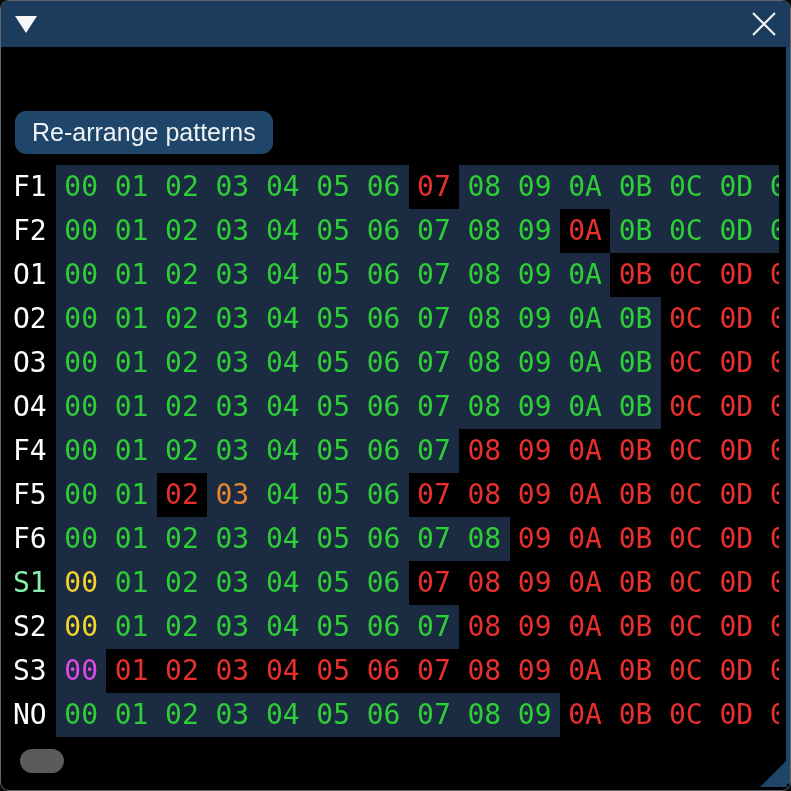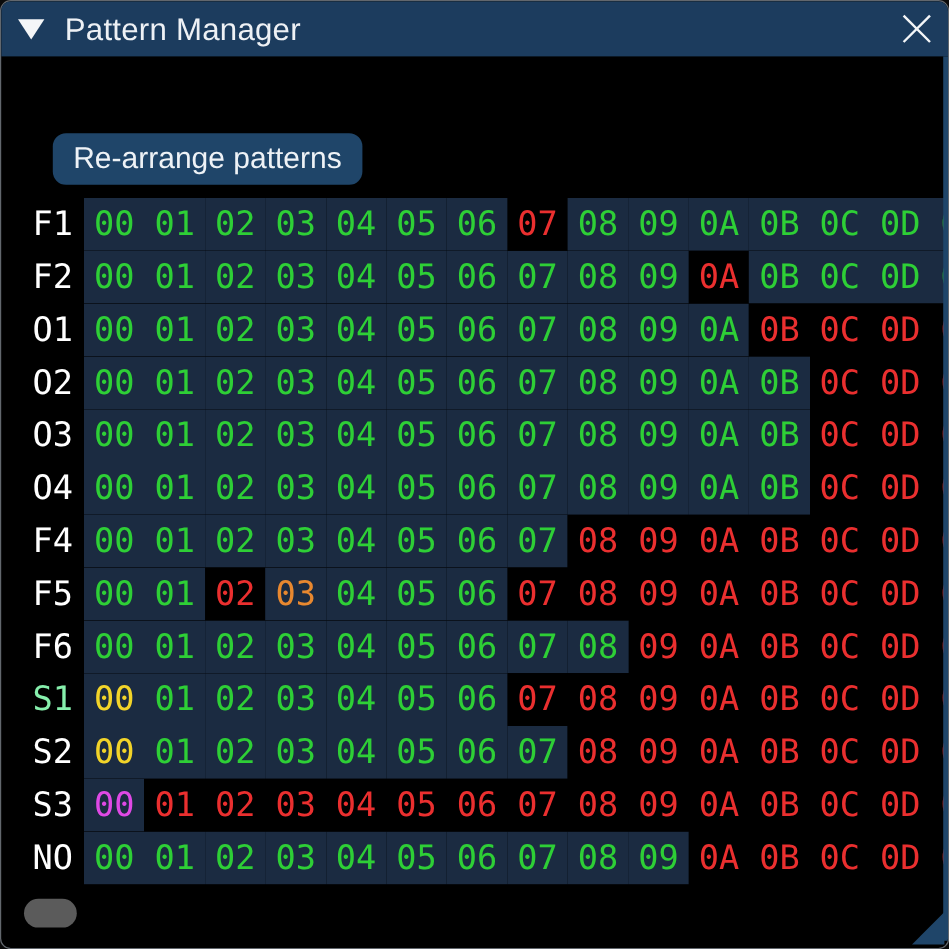--- a/index.html
+++ b/index.html
@@ -18,21 +18,21 @@
     border-top:17px solid #f4f6f8;
   }
   .title-text{color:#eef1f5;font-size:26px;margin-left:17px;letter-spacing:.2px;}
   .close-btn{position:absolute;right:12px;top:9px;width:28px;height:28px;cursor:pointer;}
   .heading{position:absolute;left:14px;top:66px;color:#f2f2f2;font-size:25px;}
   .btn-row{position:absolute;left:14px;top:110px;display:flex;gap:15px;}
   .btn{
     background:#1f4569;color:#eef2f6;font-size:25px;font-family:"Liberation Sans",sans-serif;
     border:none;border-radius:11px;height:43px;padding:0 17px;cursor:pointer;
   }
-  .grid{position:absolute;left:0;top:164px;width:632px;margin-left:14px;}
+  .grid{position:absolute;left:0;top:164px;width:632px;}
   .prow{position:relative;height:44px;}
   .plabel{
     position:absolute;left:12px;top:0;height:44px;line-height:44px;
     color:#ffffff;font-family:"DejaVu Sans Mono",monospace;font-size:28px;
   }
   .pcells{
     position:absolute;left:55px;top:0;height:44px;width:723px;
     overflow:hidden;display:flex;
   }
   .pcell{
@@ -47,30 +47,29 @@
   .hscroll-track{position:absolute;left:8px;top:747px;width:770px;height:26px;background:#000;}
   .hscroll-thumb{position:absolute;left:11px;top:1px;width:44px;height:24px;background:#5b5b5b;border-radius:12px;cursor:grab;}
 </style>
 </head>
 <body>
 
 <div class="window">
 
   <div class="titlebar" style="background: rgb(28, 60, 94);">
     <div class="collapse-tri"></div>
-    <span class="title-text">Pattern Manager</span>
     <svg class="close-btn" viewBox="0 0 28 28">
       <line x1="3" y1="3" x2="25" y2="25" stroke="#f4f6f8" stroke-width="2"></line>
       <line x1="25" y1="3" x2="3" y2="25" stroke="#f4f6f8" stroke-width="2"></line>
     </svg>
   </div>
 
 
   <div class="btn-row">
-    <button class="btn" style="background: rgb(31, 69, 105); margin-left: 29px;">Re-arrange patterns</button>
+    <button class="btn" style="background: rgb(31, 69, 105);">Re-arrange patterns</button>
   </div>
 
   <div class="grid">
       <div class="prow">
         <span class="plabel" style="color: rgb(255, 255, 255);">F1</span>
         <div class="pcells">
           <span class="pcell" style="color: rgb(46, 207, 54); background: rgb(27, 43, 65);">00</span>
           <span class="pcell" style="color: rgb(46, 207, 54); background: rgb(27, 43, 65);">01</span>
           <span class="pcell" style="color: rgb(46, 207, 54); background: rgb(27, 43, 65);">02</span>
           <span class="pcell" style="color: rgb(46, 207, 54); background: rgb(27, 43, 65);">03</span>

